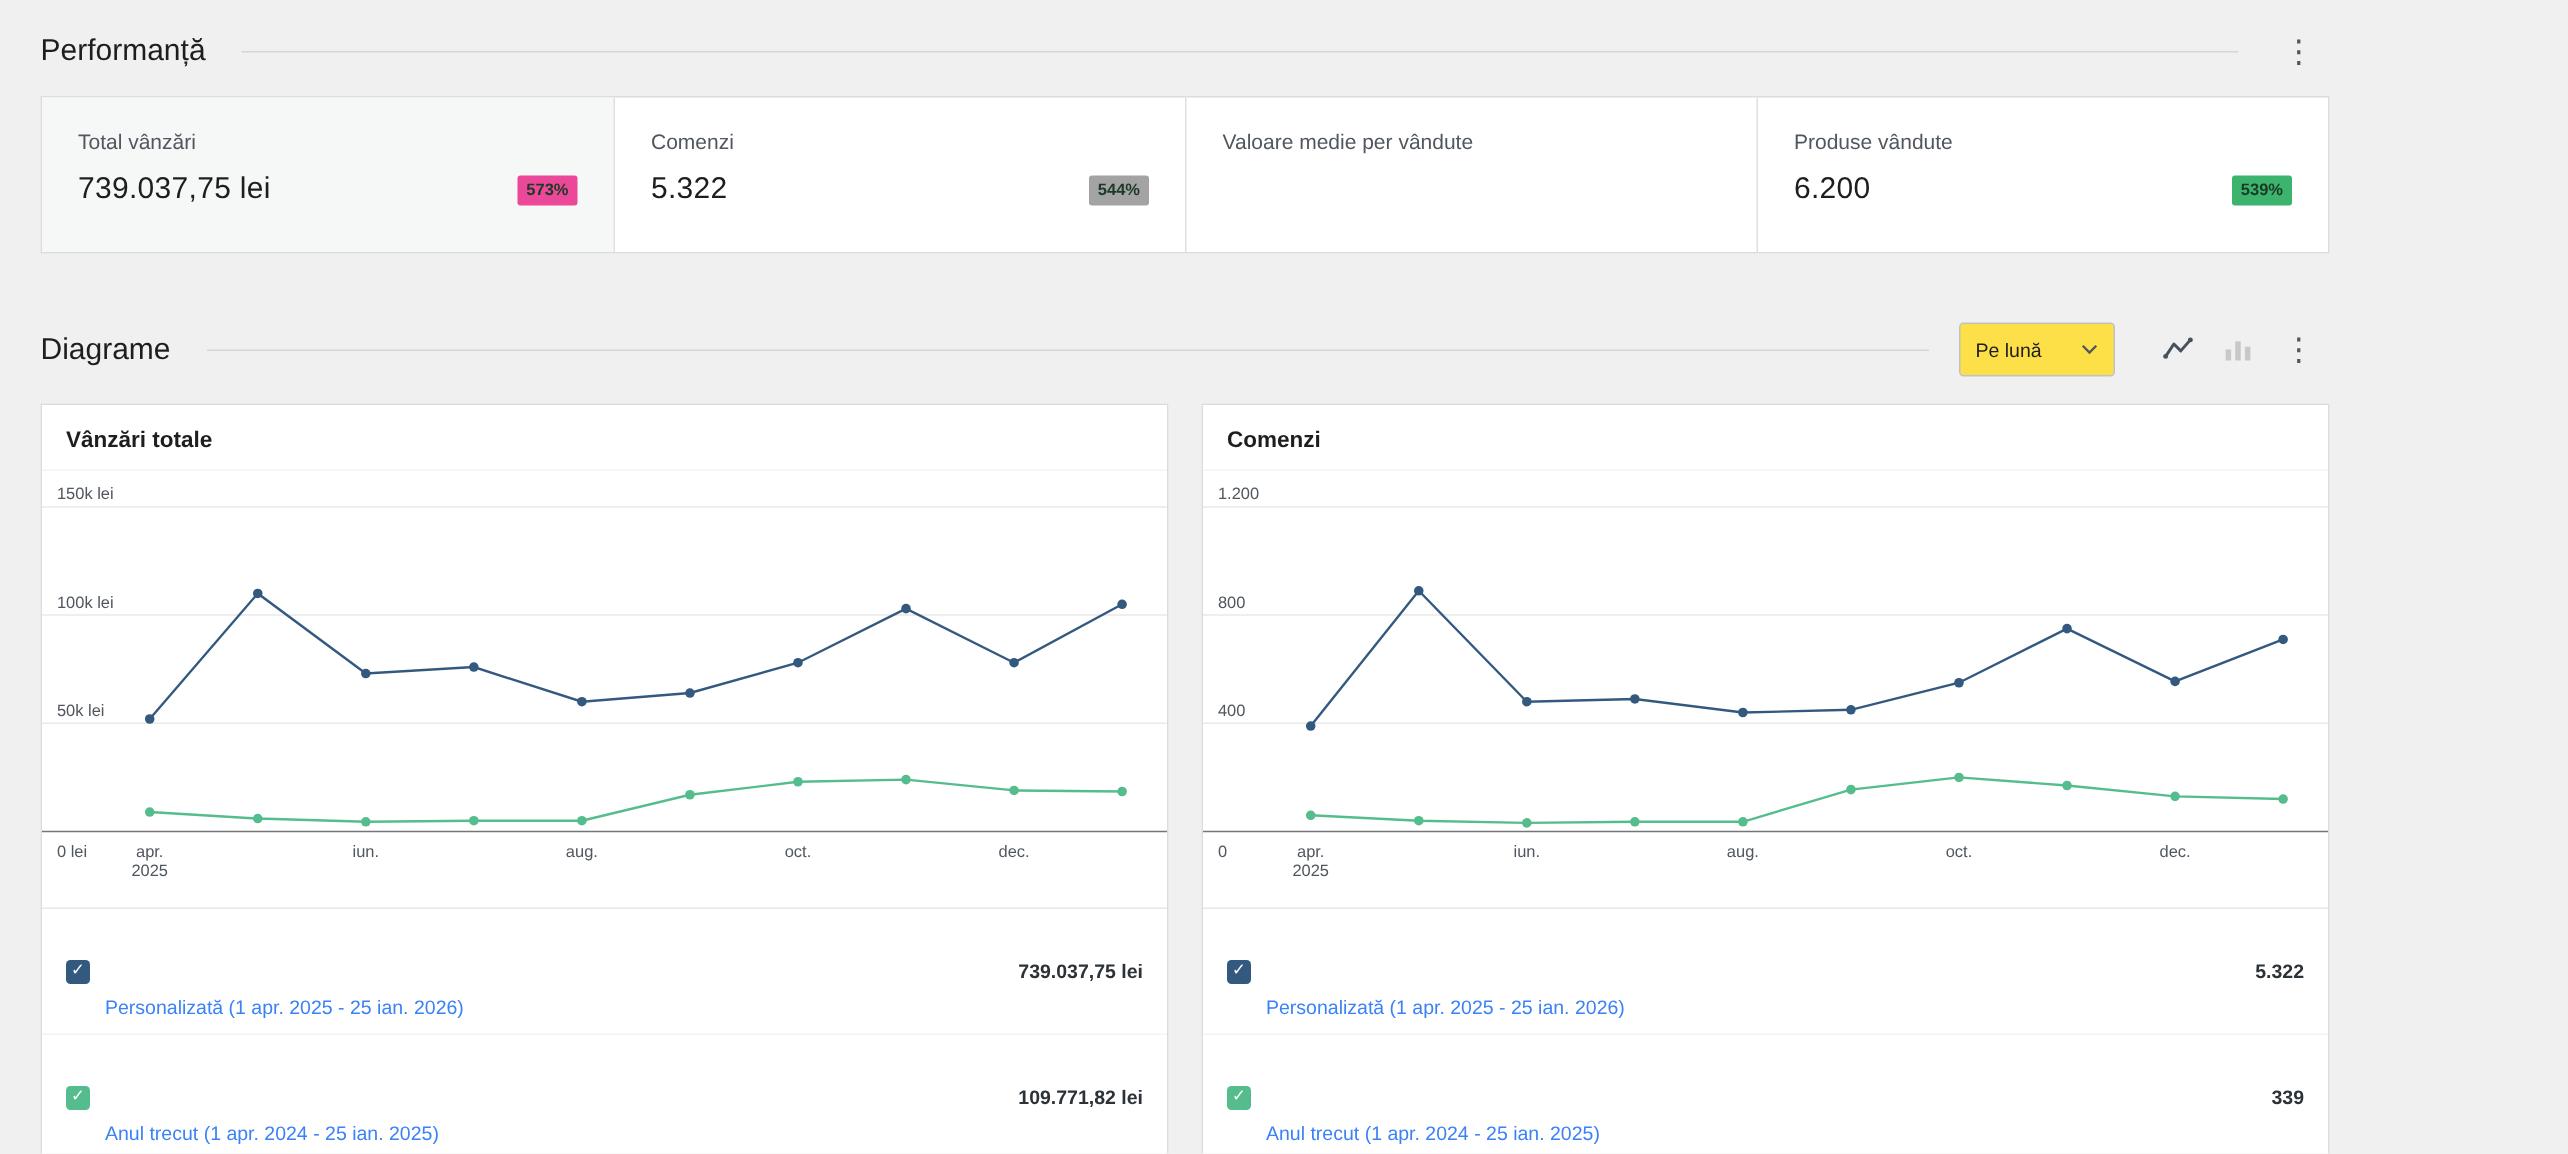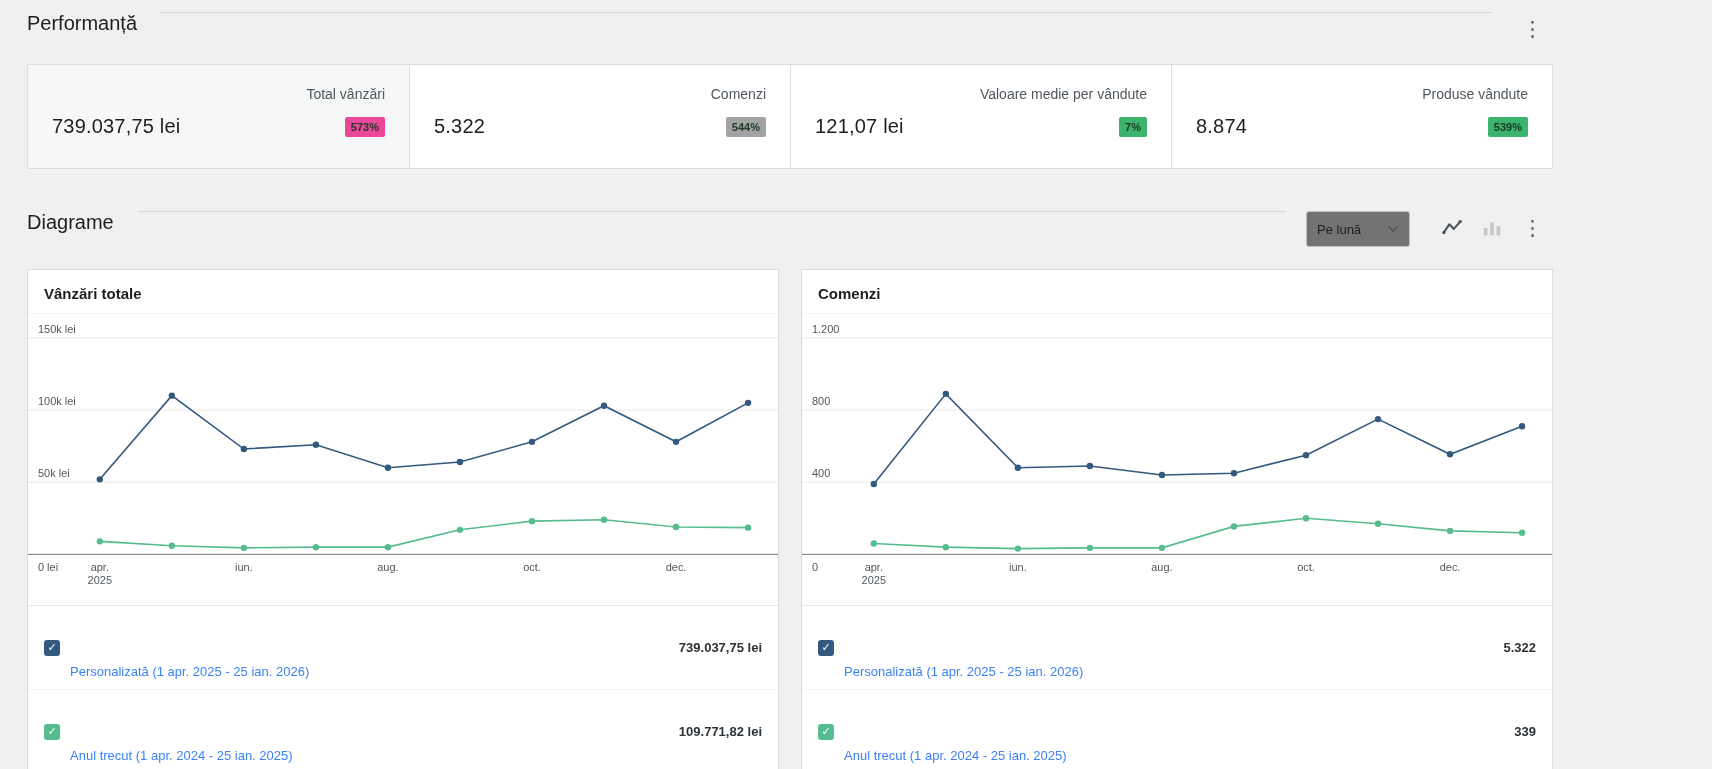--- a/index.html
+++ b/index.html
@@ -7,51 +7,51 @@
   html,body { width: 1712px; height: 769px; }
   body {
     background: #f0f0f1;
     font-family: "Liberation Sans", sans-serif;
     color: #1e1e1e;
     overflow: hidden;
   }
   .content { width: 1526px; margin-left: 27px; padding-top: 12px; }
 
   
-  .section-header { display: flex; align-items: flex-start; height: 44px; }
+  .section-header { display: flex; align-items: center; height: 44px; }
   .section-title { font-size: 20px; font-weight: 400; color: #1e1e1e; margin-right: 24px; white-space: nowrap; }
   .section-rule { flex: 1; height: 1px; background: #d5d5d8; margin-right: 20px; }
   .kebab-btn {
     background: none; border: none; cursor: pointer;
     font-size: 21px; line-height: 1; color: #50575e; padding: 6px 10px;
   }
 
   
   .stats-row {
     display: grid; grid-template-columns: repeat(4, 1fr);
     background: #fff; border: 1px solid #dcdcde; margin-top: 8px;
     height: 105px;
   }
-  .stat-card { padding: 21px 24px; border-left: 1px solid #e0e0e0; cursor: pointer; text-align: right; }
+  .stat-card { padding: 21px 24px; border-left: 1px solid #e0e0e0; cursor: pointer; }
   .stat-card:first-child { border-left: none; }
   .stat-card.selected { background: #f6f7f7; }
   .stat-label { font-size: 14px; color: #50575e; margin-bottom: 13px; }
   .stat-value-row { display: flex; align-items: center; justify-content: space-between; }
   .stat-value { font-size: 20px; font-weight: 500; color: #1e1e1e; letter-spacing: 0.2px; }
   .badge {
     font-size: 11px; font-weight: 700; padding: 4px 6px; border-radius: 2px;
     background: #3cb46e; color: #1b3a26;
   }
 
   
   .charts-header { margin-top: 42px; }
   .select-box {
     display: flex; align-items: center; justify-content: space-between;
     width: 104px; height: 36px; padding: 0 10px;
-    background: #737373; border: 1px solid #bfc1c6; border-radius: 3px;
+    background: #fde047; border: 1px solid #bfc1c6; border-radius: 3px;
     font-size: 13px; color: #1e1e1e; cursor: pointer; margin-right: 22px;
   }
   .icon-btn { background: none; border: none; cursor: pointer; padding: 6px; margin: 0 3px; }
   .icon-btn svg { display: block; }
 
   
   .charts-row { display: flex; gap: 22px; margin-top: 14px; align-items: flex-end; }
   .chart-card { width: 752px; background: #fff; border: 1px solid #dcdcde; }
   .chart-card-header { padding: 15px 16px 11px 16px; border-bottom: 1px solid #f3f3f4; }
   .chart-card-header h3 { font-size: 15px; font-weight: 700; color: #1e1e1e; }
@@ -92,29 +92,25 @@
     </div>
     <div class="stat-card">
       <div class="stat-label">Comenzi</div>
       <div class="stat-value-row">
         <span class="stat-value">5.322</span>
         <span class="badge" style="background: #a3a3a3; color: rgb(27, 58, 38);">544%</span>
       </div>
     </div>
     <div class="stat-card">
       <div class="stat-label">Valoare medie per vândute</div>
-      <div class="stat-value-row">
-        <span class="stat-value">121,07 lei</span>
-        <span class="badge" style="background: rgb(60, 180, 110); color: rgb(27, 58, 38);">7%</span>
-      </div>
     </div>
     <div class="stat-card">
       <div class="stat-label">Produse vândute</div>
       <div class="stat-value-row">
-        <span class="stat-value">8.874</span>
+        <span class="stat-value">6.200</span>
         <span class="badge" style="background: rgb(60, 180, 110); color: rgb(27, 58, 38);">539%</span>
       </div>
     </div>
   </div>
 
   <div class="section-header charts-header">
     <h2 class="section-title">Diagrame</h2>
     <div class="section-rule"></div>
 
     <div class="select-box">

